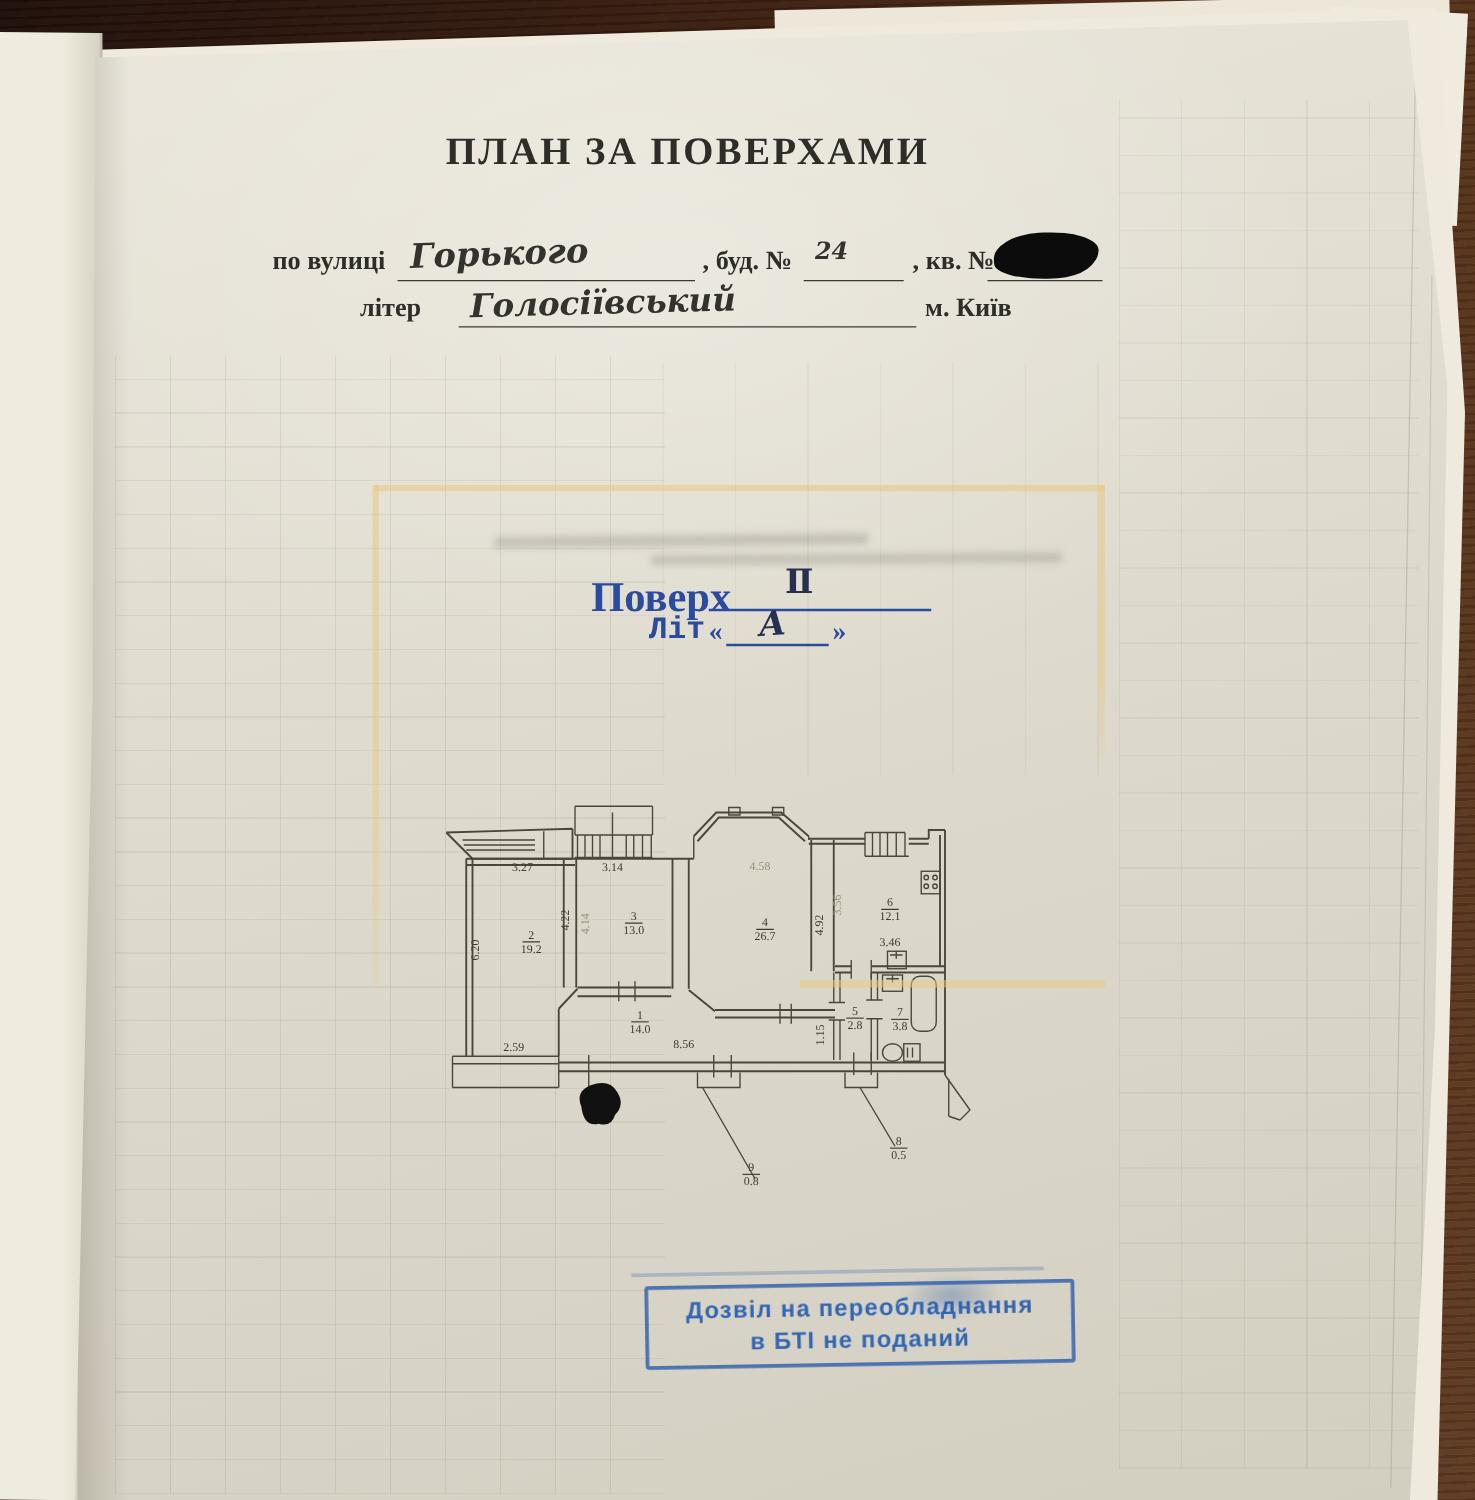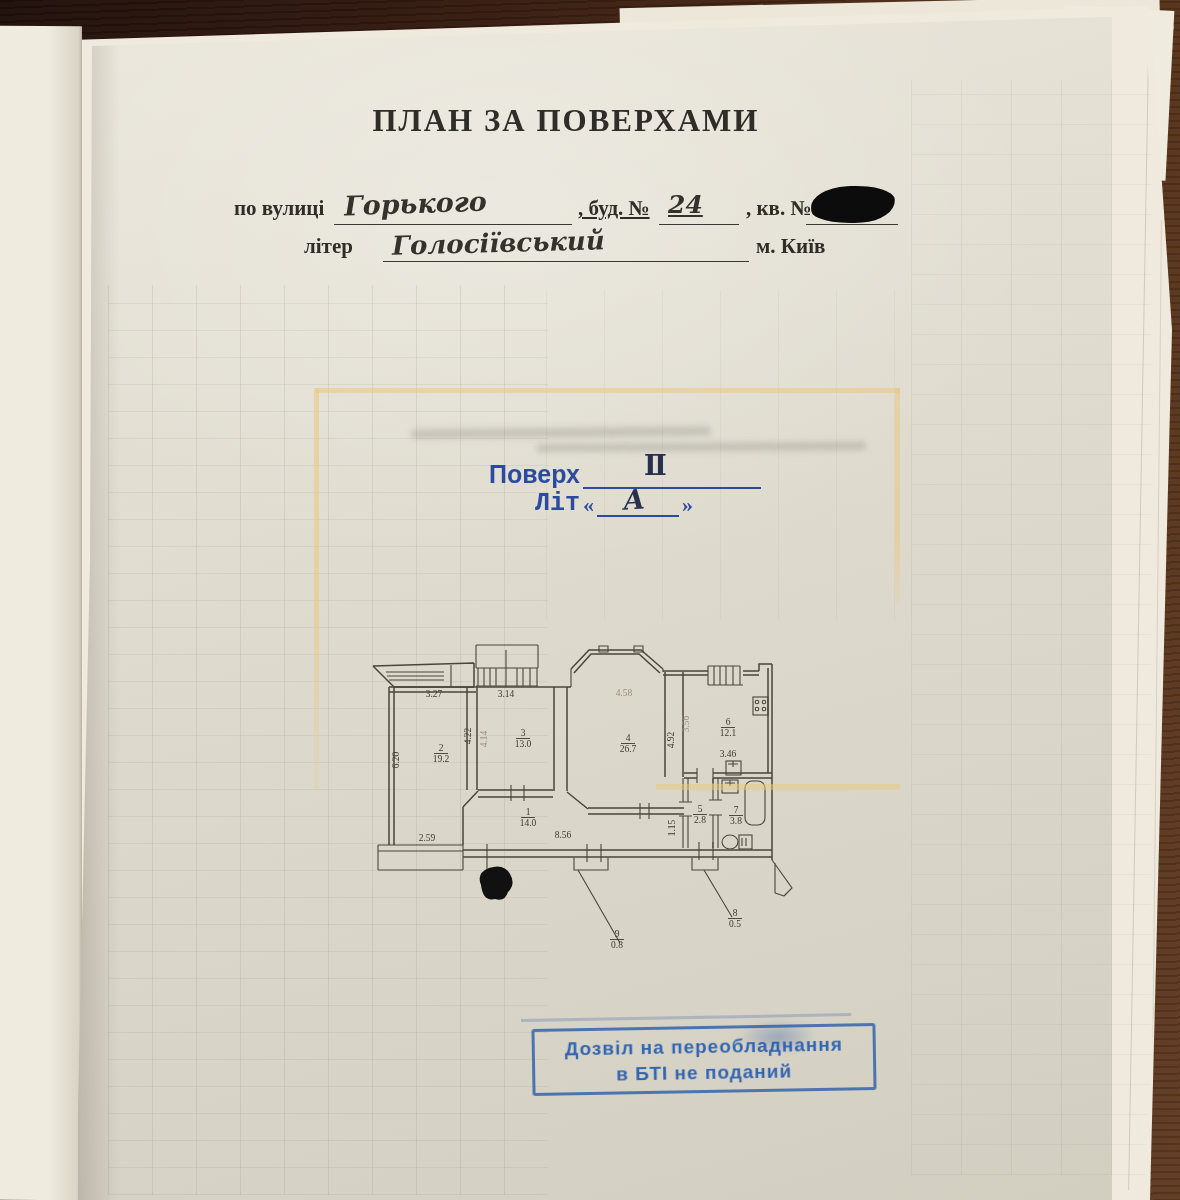--- a/index.html
+++ b/index.html
@@ -6,21 +6,21 @@
   body{width:1180px;height:1200px;overflow:hidden;background:#1d0f0a;}
   .desk{position:absolute;left:0;top:0;width:1180px;height:1200px;
     background:linear-gradient(105deg,#200f0a 0%,#31190f 25%,#452614 50%,#553119 75%,#5f3b22 100%);}
   .desk:after{content:"";position:absolute;inset:0;
     background:repeating-linear-gradient(178deg,rgba(0,0,0,.12) 0 2px,rgba(255,255,255,.02) 2px 7px);}
   .sheet-under{position:absolute;background:#efeadd;}
   .fan1{left:1040px;top:18px;width:120px;height:230px;background:#e9e3d5;transform:rotate(7deg);}
   .fan2{left:1060px;top:8px;width:110px;height:170px;background:#f0ebdf;transform:rotate(3deg);}
   .topstrip{left:620px;top:2px;width:540px;height:46px;background:#ece7d9;transform:rotate(-1.3deg);}
   .leftsheet{left:0px;top:26px;width:82px;height:1174px;background:linear-gradient(90deg,#eFeBdE 60%,#d8d3c4 96%,#b9b3a2 100%);transform:skewY(.5deg);}
-  .mainsheet{position:absolute;left:16px;top:0;width:1096px;height:1200px;
+  .mainsheet{position:absolute;left:0;top:0;width:1180px;height:1200px;
     clip-path:polygon(76px 46px,1126px 16px,1158px 310px,1148px 820px,1128px 1200px,60px 1200px,74px 560px);
     background:
       radial-gradient(900px 600px at 45% 18%, rgba(255,255,255,.25), rgba(255,255,255,0) 60%),
       linear-gradient(165deg,#ebe7dc 0%,#e3dfd3 30%,#dcd8cb 55%,#d8d4c7 75%,#d2cec0 100%);}
   .edge-shade-left{position:absolute;left:62px;top:40px;width:42px;height:1160px;
     background:linear-gradient(90deg,rgba(90,82,66,.22),rgba(90,82,66,0));}
   .edge-shade-top{position:absolute;left:78px;top:28px;width:1052px;height:3px;
     background:rgba(120,110,92,.35);transform:rotate(-1.55deg);transform-origin:left top;}
   .edge-line-r1{position:absolute;left:1122px;top:60px;height:1130px;border-left:1px solid rgba(150,142,124,.35);transform:rotate(1deg);}
   .edge-line-r2{position:absolute;left:1140px;top:220px;height:960px;border-left:1px solid rgba(150,142,124,.28);transform:rotate(.6deg);}
@@ -91,33 +91,33 @@
   <div class="bleed bleedC"></div>
   <div class="ghost g1"></div>
   <div class="ghost g2"></div>
 
   <div class="txt title" style="left:550px;top:103px;">ПЛАН ЗА ПОВЕРХАМИ</div>
 
 
   <div class="txt h21" style="left:218px;top:196px;">по вулиці</div>
   <div class="hand" style="left:328px;top:188px;font-size:27px;transform:rotate(-2deg);">Горького</div>
   <div class="uline" style="left:318px;top:224px;width:238px;"></div>
-  <div class="txt h21" style="left:562px;top:196px;text-decoration:underline;">, буд. №</div>
-  <div class="hand" style="left:652px;top:190px;font-size:25px;text-decoration:underline;">24</div>
+  <div class="txt h21" style="left:562px;top:196px;">, буд. №</div>
+  <div class="hand" style="left:652px;top:190px;font-size:19px;">24</div>
   <div class="uline" style="left:643px;top:224px;width:80px;"></div>
   <div class="txt h21" style="left:730px;top:196px;">, кв. №</div>
   <div class="uline" style="left:790px;top:224px;width:92px;"></div>
   <div class="blob kv-blob"></div>
 
   <div class="txt h21" style="left:288px;top:234px;">літер</div>
   <div class="hand" style="left:376px;top:228px;font-size:26px;transform:rotate(-1.5deg);">Голосіївський</div>
   <div class="uline" style="left:367px;top:261px;width:366px;"></div>
   <div class="txt h21" style="left:740px;top:234px;">м. Київ</div>
 
-  <div class="txt blue" style="left:473px;top:460px;font-size:25px;font-family:Liberation Sans, sans-serif;">Поверх</div>
+  <div class="txt blue" style="left:473px;top:460px;font-size:34px;font-family:Liberation Serif, serif;">Поверх</div>
   <div class="bluebar" style="left:567px;top:487px;width:178px;"></div>
   <div class="hand ink2" style="left:628px;top:450px;font-size:27px;font-style:normal;">Ⅱ</div>
   <div class="txt blue" style="left:519px;top:489px;font-size:25px;font-family:Liberation Mono, monospace;text-align:center;">Літ</div>
   <div class="txt blue" style="left:567px;top:492px;font-size:22px;">«</div>
   <div class="bluebar" style="left:581px;top:515px;width:82px;"></div>
   <div class="hand ink2" style="left:607px;top:484px;font-size:27px;transform:rotate(-4deg);">А</div>
   <div class="txt blue" style="left:666px;top:492px;font-size:22px;">»</div>
 
   <svg class="plan" viewBox="0 0 460 330">
     <g>

